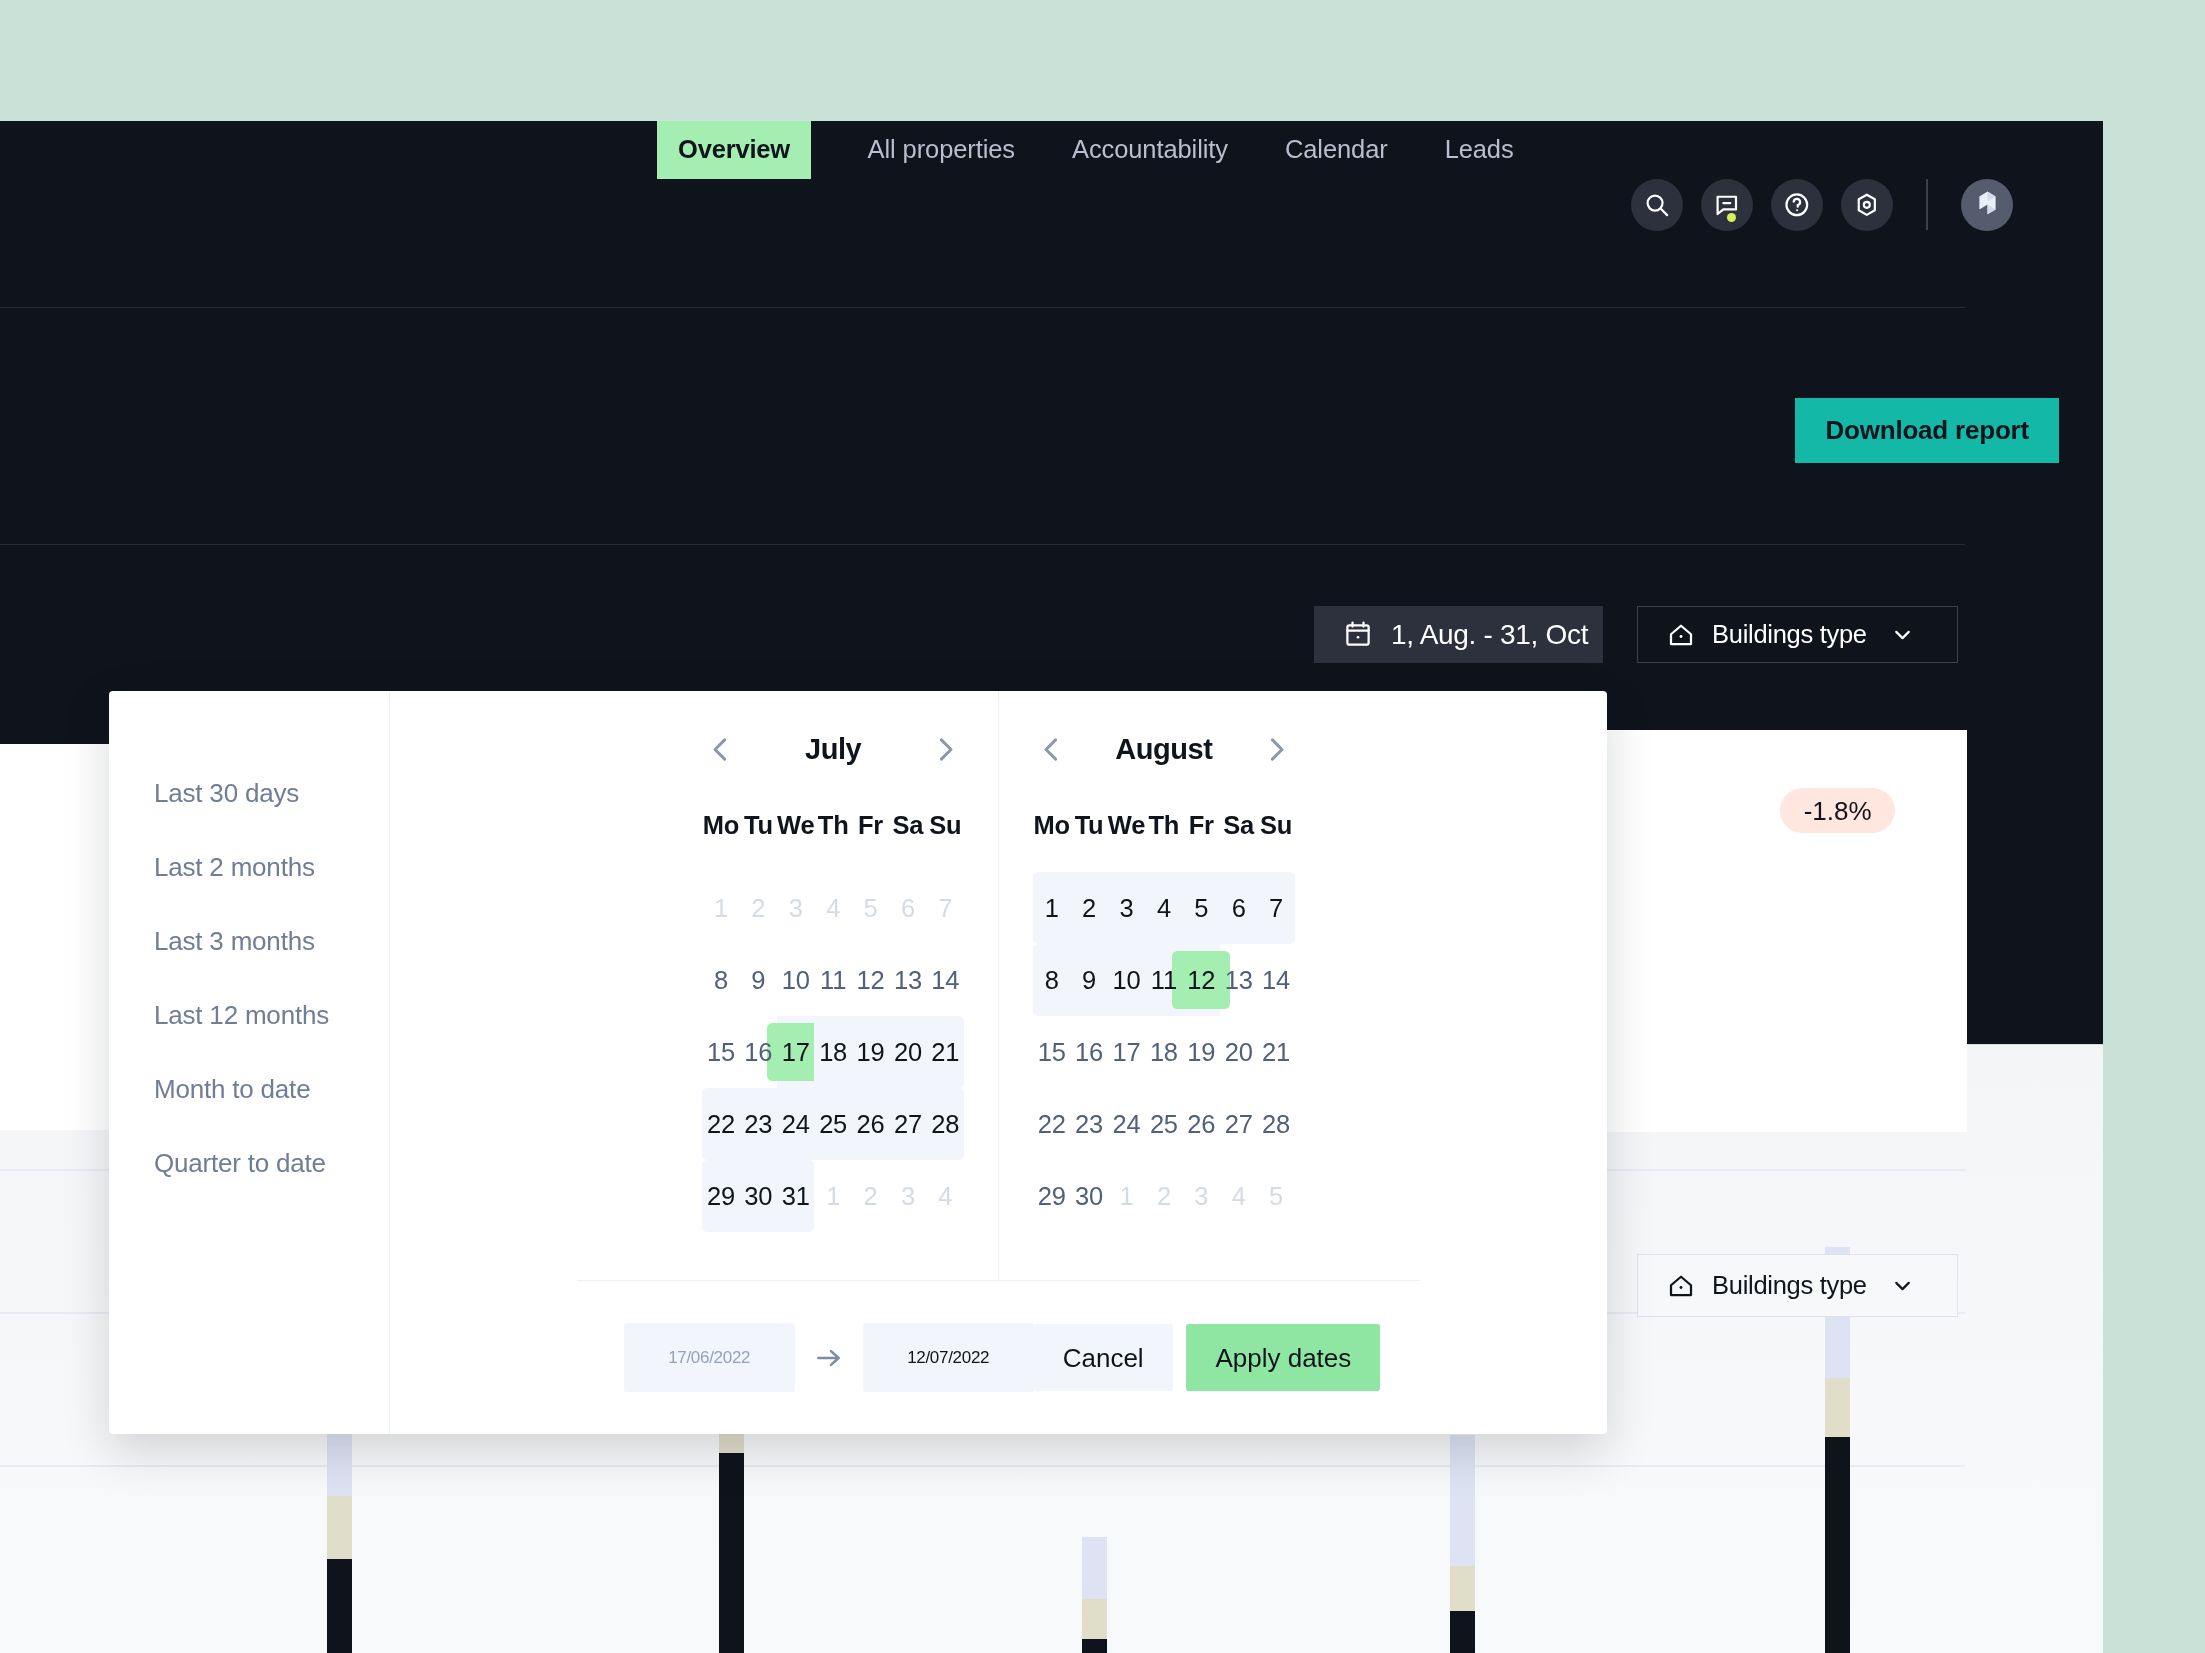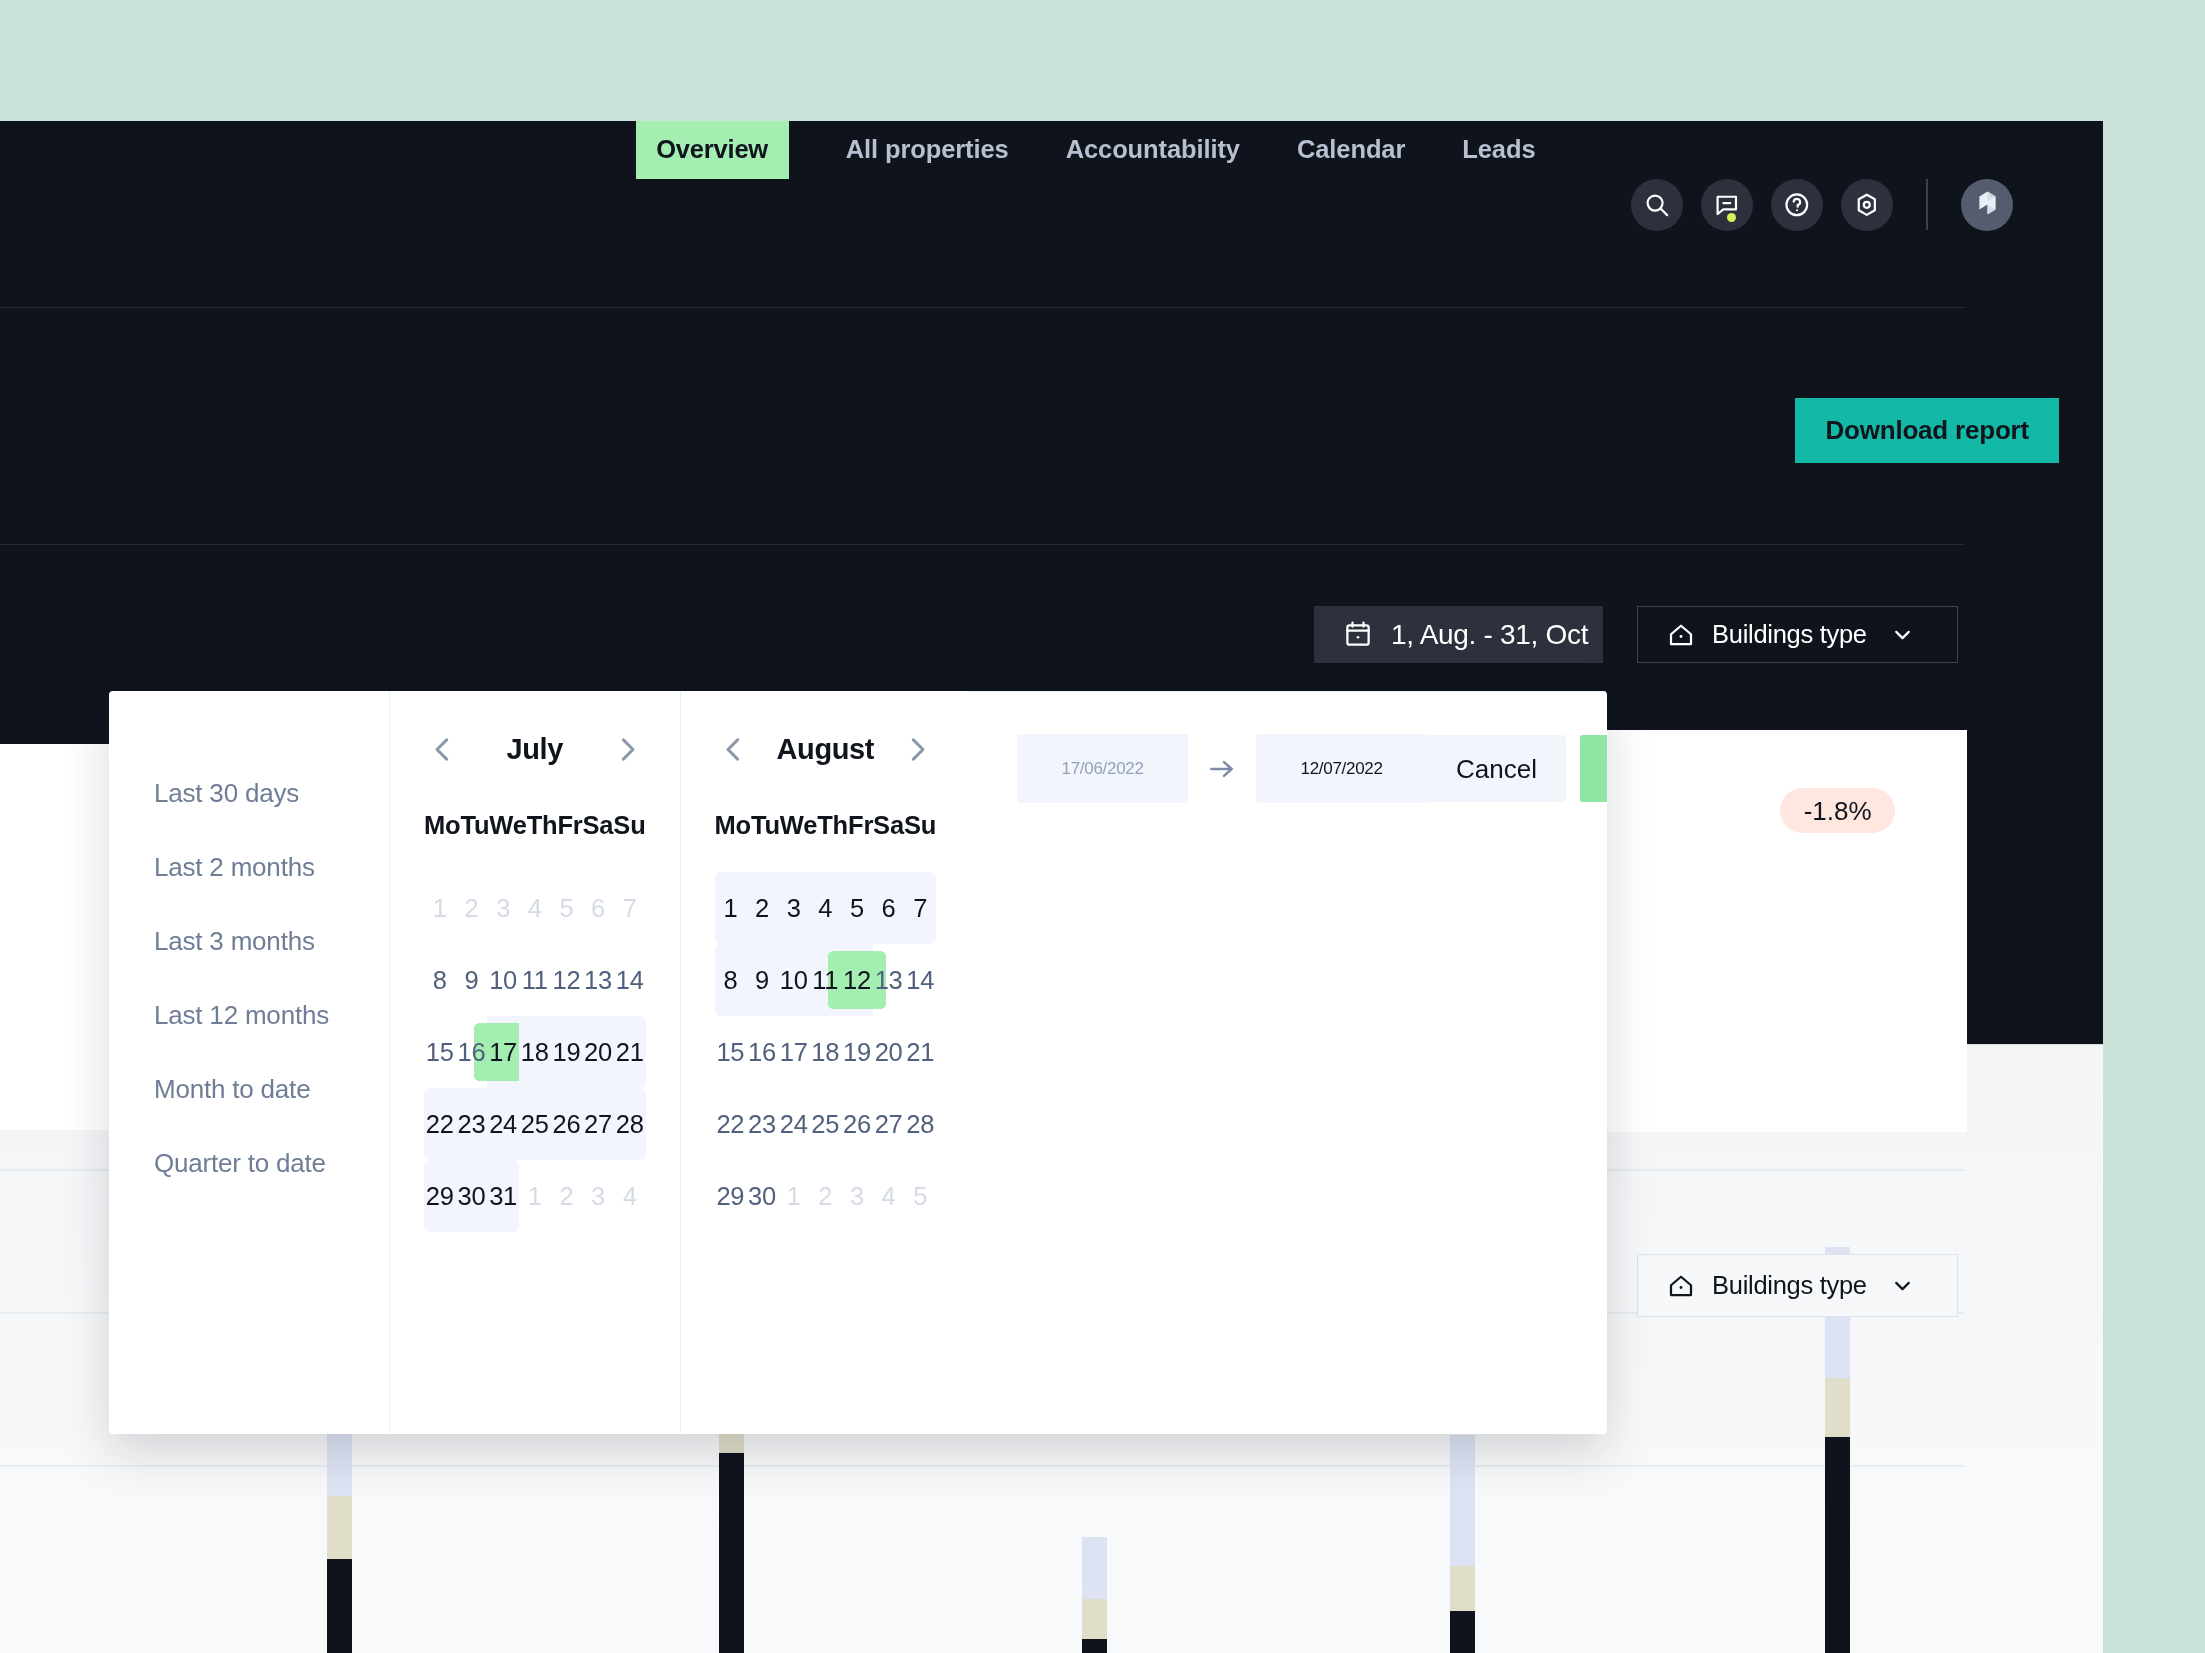--- a/index.html
+++ b/index.html
@@ -31,21 +31,21 @@
     display: flex; align-items: center; flex-direction: column;
   }
   .nav-left { display: flex; align-items: center; padding-left: 68px; }
   .nav-pill {
     background: #a4eeb2; color: #10141d;
     font-size: 25.5px; font-weight: 700;
     padding: 16px 20.7px; letter-spacing: -0.2px;
     line-height: 1; white-space: nowrap;
   }
   .nav-link {
-    color: #b7bfd0; font-size: 25.5px; font-weight: 700;
+    color: #b7bfd0; font-size: 25.5px; font-weight: 400;
     margin-left: 57px; white-space: nowrap; letter-spacing: -0.1px;
   }
   .nav-right {
     margin-left: auto; display: flex; align-items: center;
     padding-right: 90px; gap: 18px;
   }
   .icon-btn {
     width: 52px; height: 52px; border-radius: 50%;
     background: #2c313d; display: flex; align-items: center;
     justify-content: center; position: relative;
@@ -148,21 +148,21 @@
   .presets {
     width: 281px; flex-shrink: 0;
     border-right: 1.4px solid #edf0f5;
     padding-top: 65px;
   }
   .preset {
     color: #6f7d96; font-size: 26px; letter-spacing: -0.2px;
     padding: 0 0 0 45px; height: 74px; display: flex; align-items: center;
     white-space: nowrap;
   }
-  .cal-wrap { flex: 1; display: flex; flex-direction: row; }
+  .cal-wrap { flex: 1; display: flex; flex-direction: column; align-items: center; }
   .months { display: flex; flex: 1; }
   .month {
     flex: 1; padding: 32px 34px 0 34px; position: relative;
   }
   .month + .month { border-left: 1.4px solid #edf0f5; }
   .month-head {
     display: flex; align-items: center; justify-content: space-between;
     height: 52px; margin-bottom: 36px;
   }
   .month-title { font-size: 29px; font-weight: 700; color: #10141d; letter-spacing: -0.4px; }

